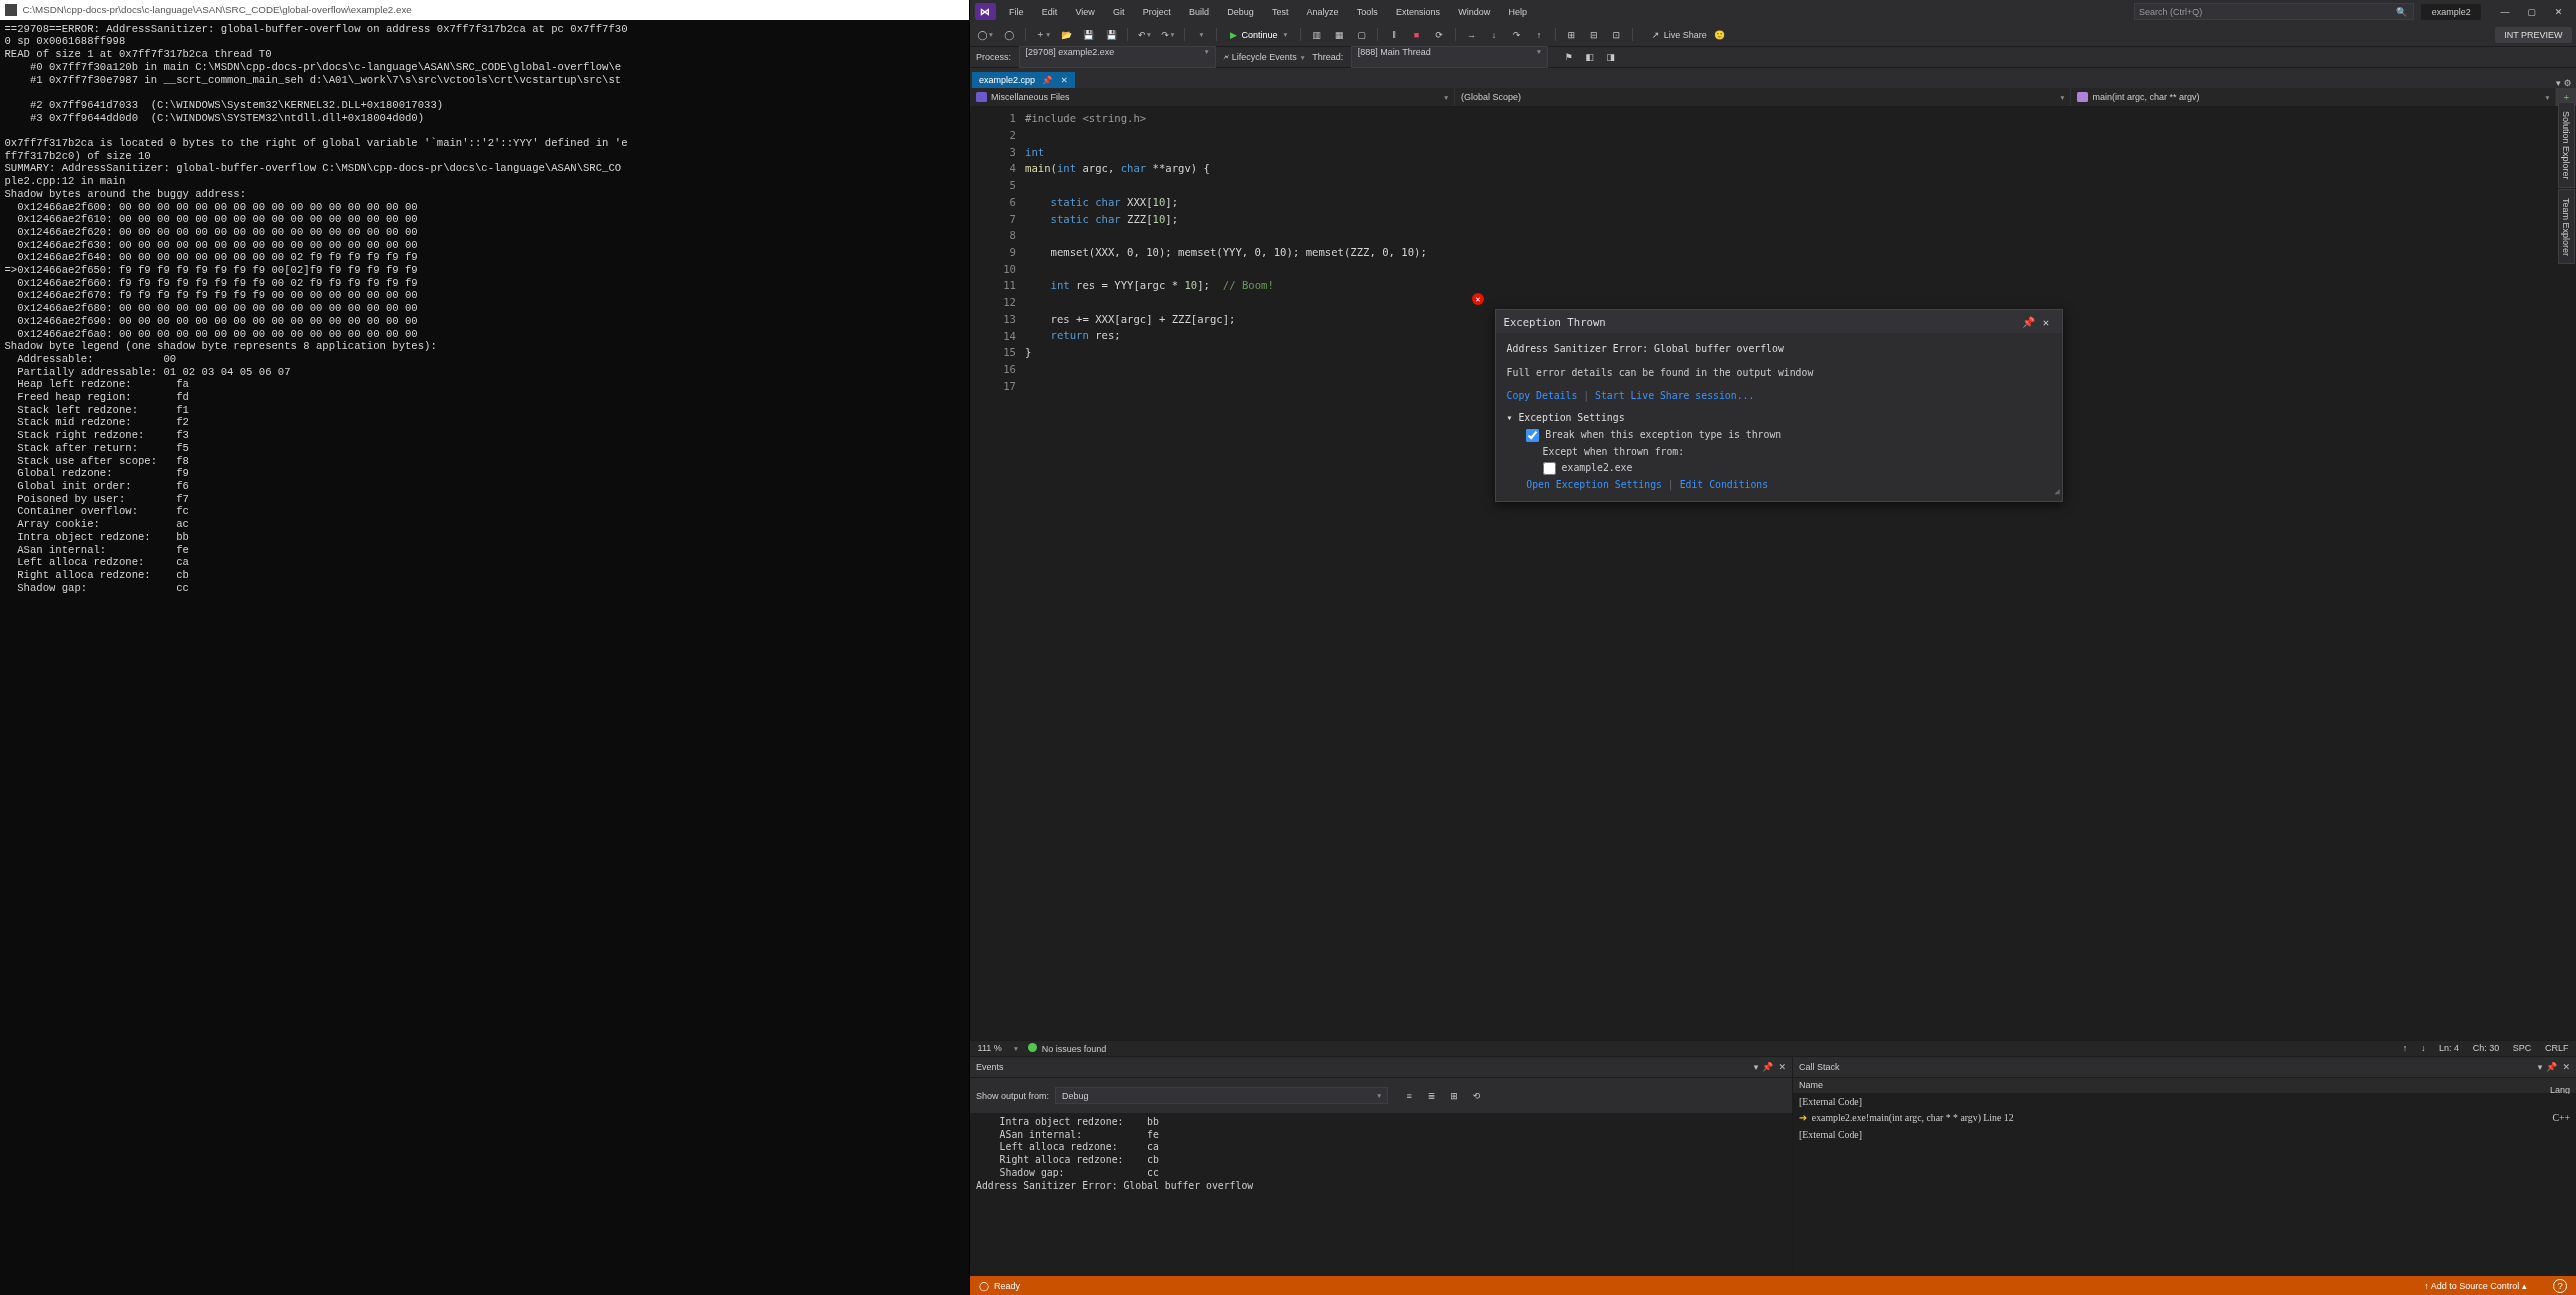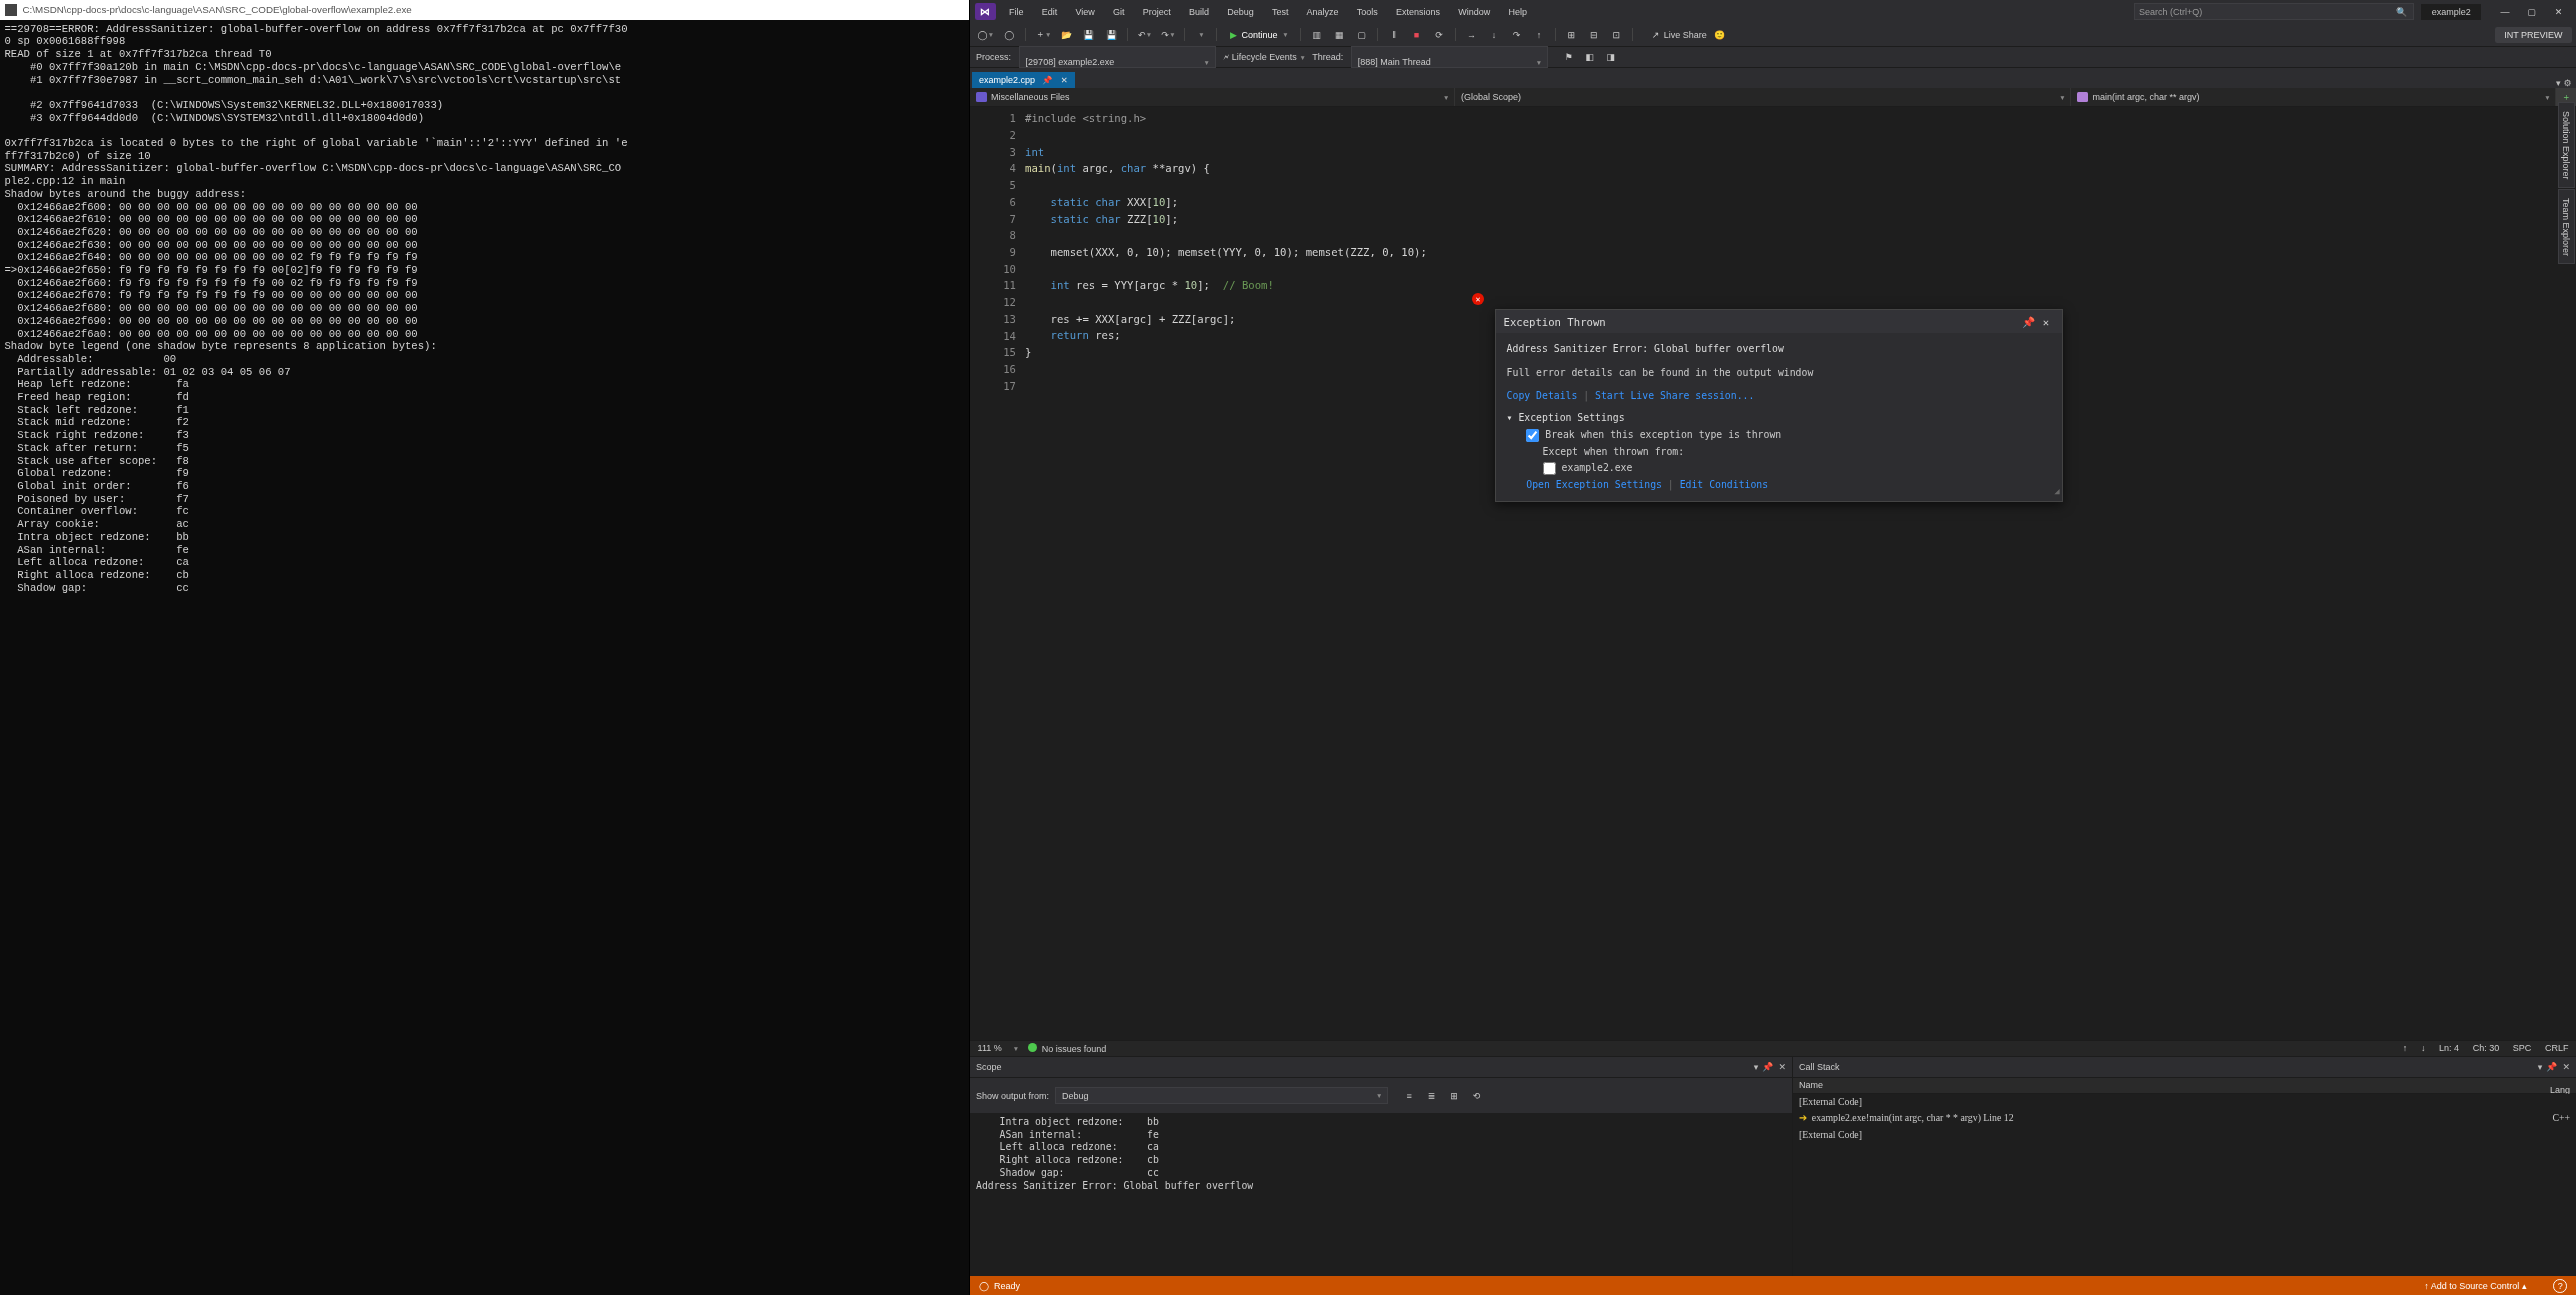--- a/index.html
+++ b/index.html
@@ -90,21 +90,21 @@
 .drop-arrow{color:#888;font-size:7.6px;padding-left:1.5px;}
 .preview-btn{
   margin-left:auto;background:#3e3e42;color:#ddd;padding:3px 9px;border-radius:2.3px;
 }
 .liveshare{display:flex;align-items:center;gap:4.5px;color:#ccc;margin-left:12px;}
 
 .debugbar{
   height:21px;background:#2d2d30;display:flex;align-items:center;padding:0 6px;gap:7.6px;color:#ccc;
   border-bottom:0.8px solid #1c1c1c;
 }
-.debugbar .cmb{background:#333337;border:0.8px solid #3e3e42;height:22px;padding:0 6px;display:flex;align-items:flex-end;min-width:197px;}
+.debugbar .cmb{background:#333337;border:0.8px solid #3e3e42;height:22px;padding:0 6px;display:flex;align-items:flex-start;min-width:197px;}
 .debugbar .lbl{color:#ccc;}
 .debugbar .flags{margin-left:4.5px;display:flex;gap:3px;}
 
 .filetabs{
   height:19.7px;background:#2d2d30;display:flex;align-items:flex-end;padding-left:1.5px;
 }
 .filetab{
   background:#0e639c;color:#fff;padding:3px 7.6px;display:flex;align-items:center;gap:7.6px;
 }
 .filetab .pin,.filetab .x{color:#ddd;font-size:8.3px;}
@@ -461,21 +461,21 @@
       <span>Ch: 30</span>
       <span>SPC</span>
       <span>CRLF</span>
     </div>
   </div>
 
   <div class="bottom">
 
     <div class="panel" style="flex:1.05">
       <div class="panel-head">
-        <span>Scope</span>
+        <span>Events</span>
         <div class="tools">
           <span>▾</span>
           <span>📌</span>
           <span>✕</span>
         </div>
       </div>
       <div class="panel-sub">
         <span>Show output from:</span>
         <div class="cmb">
             <span>Debug</span>

